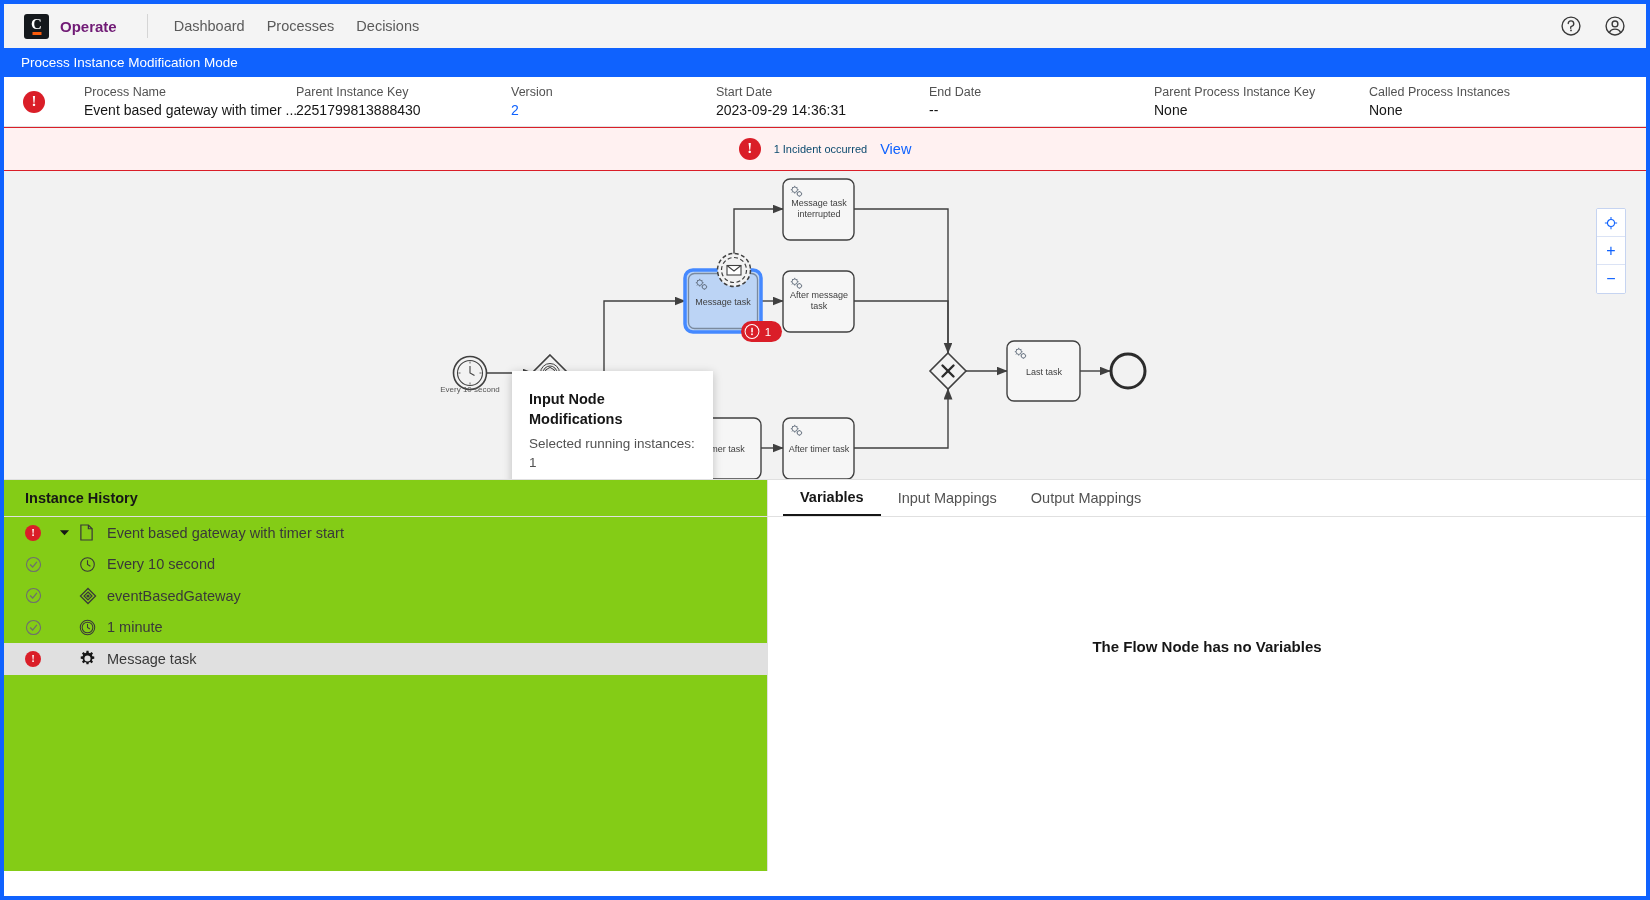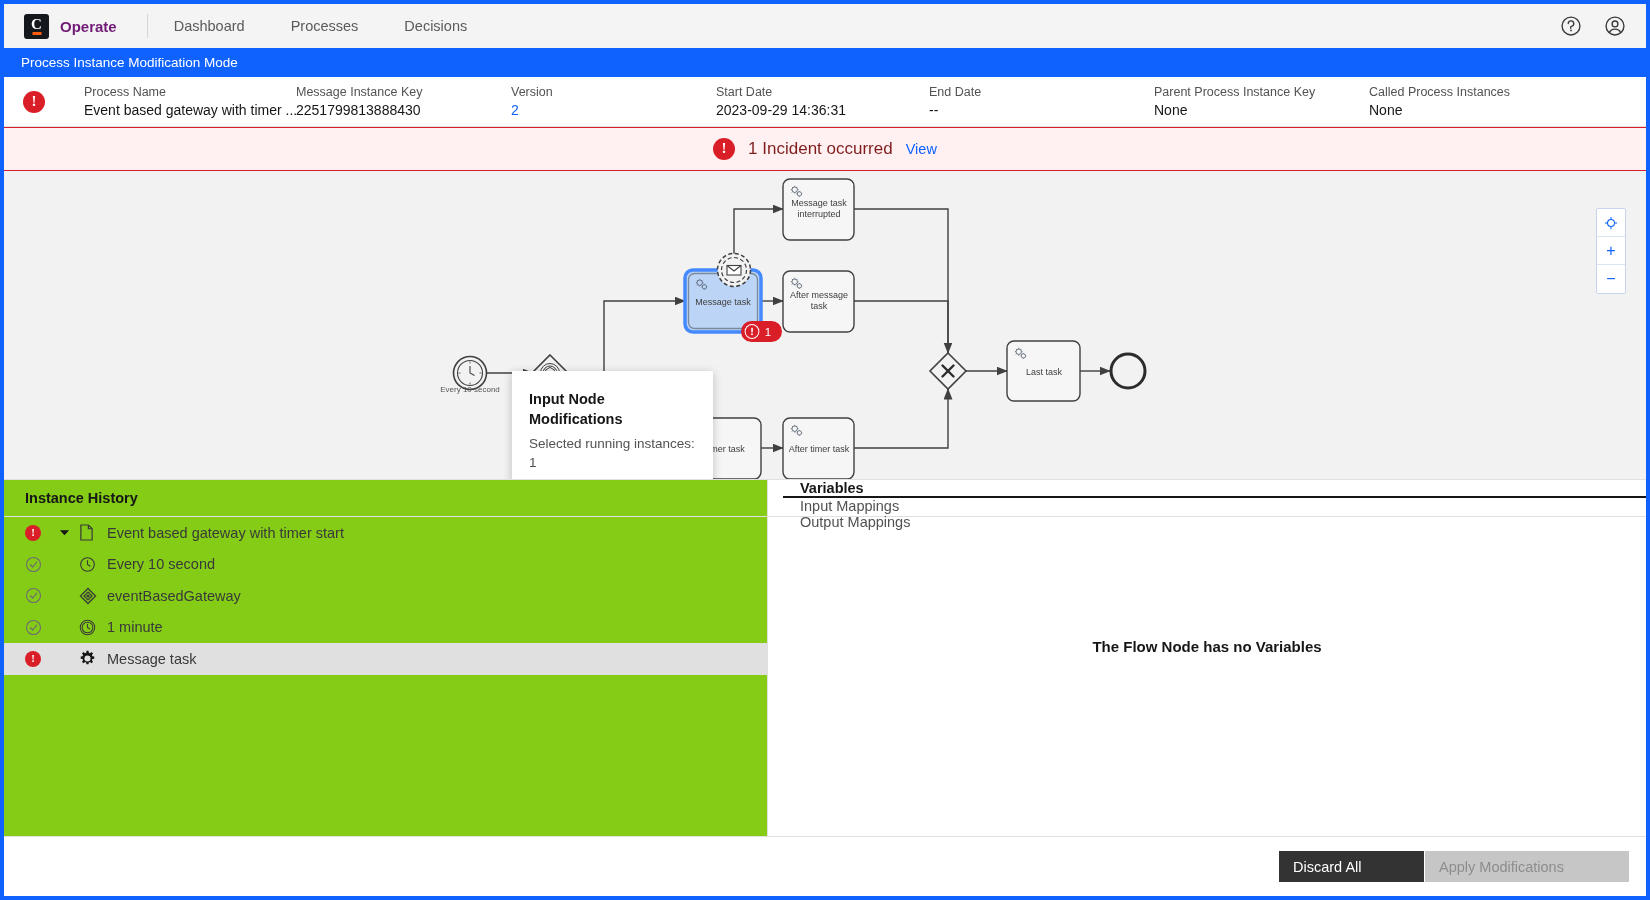--- a/index.html
+++ b/index.html
@@ -49,21 +49,21 @@
     bottom: 4px; left: 50%; transform: translateX(-50%);
     width: 9px; height: 3px;
     background: #fc5d0d;
   }
   .brand-name { font-size: 15px; font-weight: bold; color: #701a75; }
   .header-divider {
     width: 1px; height: 24px;
     background: #d5d5d5;
     margin: 0 26px 0 30px;
   }
-  .nav { display: flex; align-items: center; gap: 46px; }
+  .nav { display: flex; align-items: center; gap: 22px; }
   .nav-item { font-size: 14.5px; color: #5a5a5a; cursor: pointer; }
   .header-right {
     position: absolute; right: 20px; top: 0;
     height: 44px;
     display: flex; align-items: center; gap: 22px;
   }
   .hicon { width: 22px; height: 22px; color: #393939; cursor: pointer; }
   .hicon svg { display:block; width:22px; height:22px; }
 
   
@@ -103,21 +103,21 @@
 
   
   .incident-bar {
     height: 44px;
     background: #fff1f1;
     border-top: 1px solid #da1e28;
     border-bottom: 1px solid #da1e28;
     display: flex; align-items: center; justify-content: center;
     gap: 13px;
   }
-  .incident-text { font-size: 17px; color: #7f1d1d; }
+  .incident-text { font-size: 11px; color: #0c4a6e; }
   .incident-view { font-size: 14.5px; color: #0f62fe; cursor: pointer; }
 
   
   .diagram-area {
     position: relative;
     height: 308px;
     background: #f2f2f2;
     overflow: hidden;
   }
   .bpmn-svg { position: absolute; left: 0; top: 0; }
@@ -217,21 +217,20 @@
     color: #fff; font-size: 11px; font-weight: bold;
     font-family: "Liberation Serif", serif; line-height: 1;
   }
 
   .vars-panel { flex: 1; display: flex; flex-direction: column; background: #fff; }
   .tabs {
     height: 37px;
     display: flex; align-items: stretch;
     border-bottom: 1px solid #e0e0e0;
     padding-left: 15px;
-    flex-direction: column;
   }
   .tab {
     display: flex; align-items: center;
     padding: 0 17px;
     font-size: 14.5px;
     color: #525252;
     cursor: pointer;
   }
   .tab.active {
     color: #161616; font-weight: bold;
@@ -328,21 +327,21 @@
       <div class="err-circle">
           <span>!</span>
         </div>
     </div>
     <div class="meta-cols">
       <div class="meta-col" style="width:212px">
         <div class="meta-label">Process Name</div>
         <div class="meta-value">Event based gateway with timer ...</div>
       </div>
       <div class="meta-col" style="width:215px">
-        <div class="meta-label">Message Instance Key</div>
+        <div class="meta-label">Parent Instance Key</div>
         <div class="meta-value">2251799813888430</div>
       </div>
       <div class="meta-col" style="width:205px">
         <div class="meta-label">Version</div>
         <div class="meta-value link">2</div>
       </div>
       <div class="meta-col" style="width:213px">
         <div class="meta-label">Start Date</div>
         <div class="meta-value">2023-09-29 14:36:31</div>
       </div>
@@ -731,18 +730,14 @@
         <div class="tab active">Variables</div>
         <div class="tab">Input Mappings</div>
         <div class="tab">Output Mappings</div>
       </div>
       <div class="vars-body">
         <div class="vars-empty">The Flow Node has no Variables</div>
       </div>
     </div>
   </div>
 
-  <div class="footer">
-    <button class="btn btn-dark">Discard All</button>
-    <button class="btn btn-disabled">Apply Modifications</button>
-  </div>
 
 </div>
 
 </body></html>

